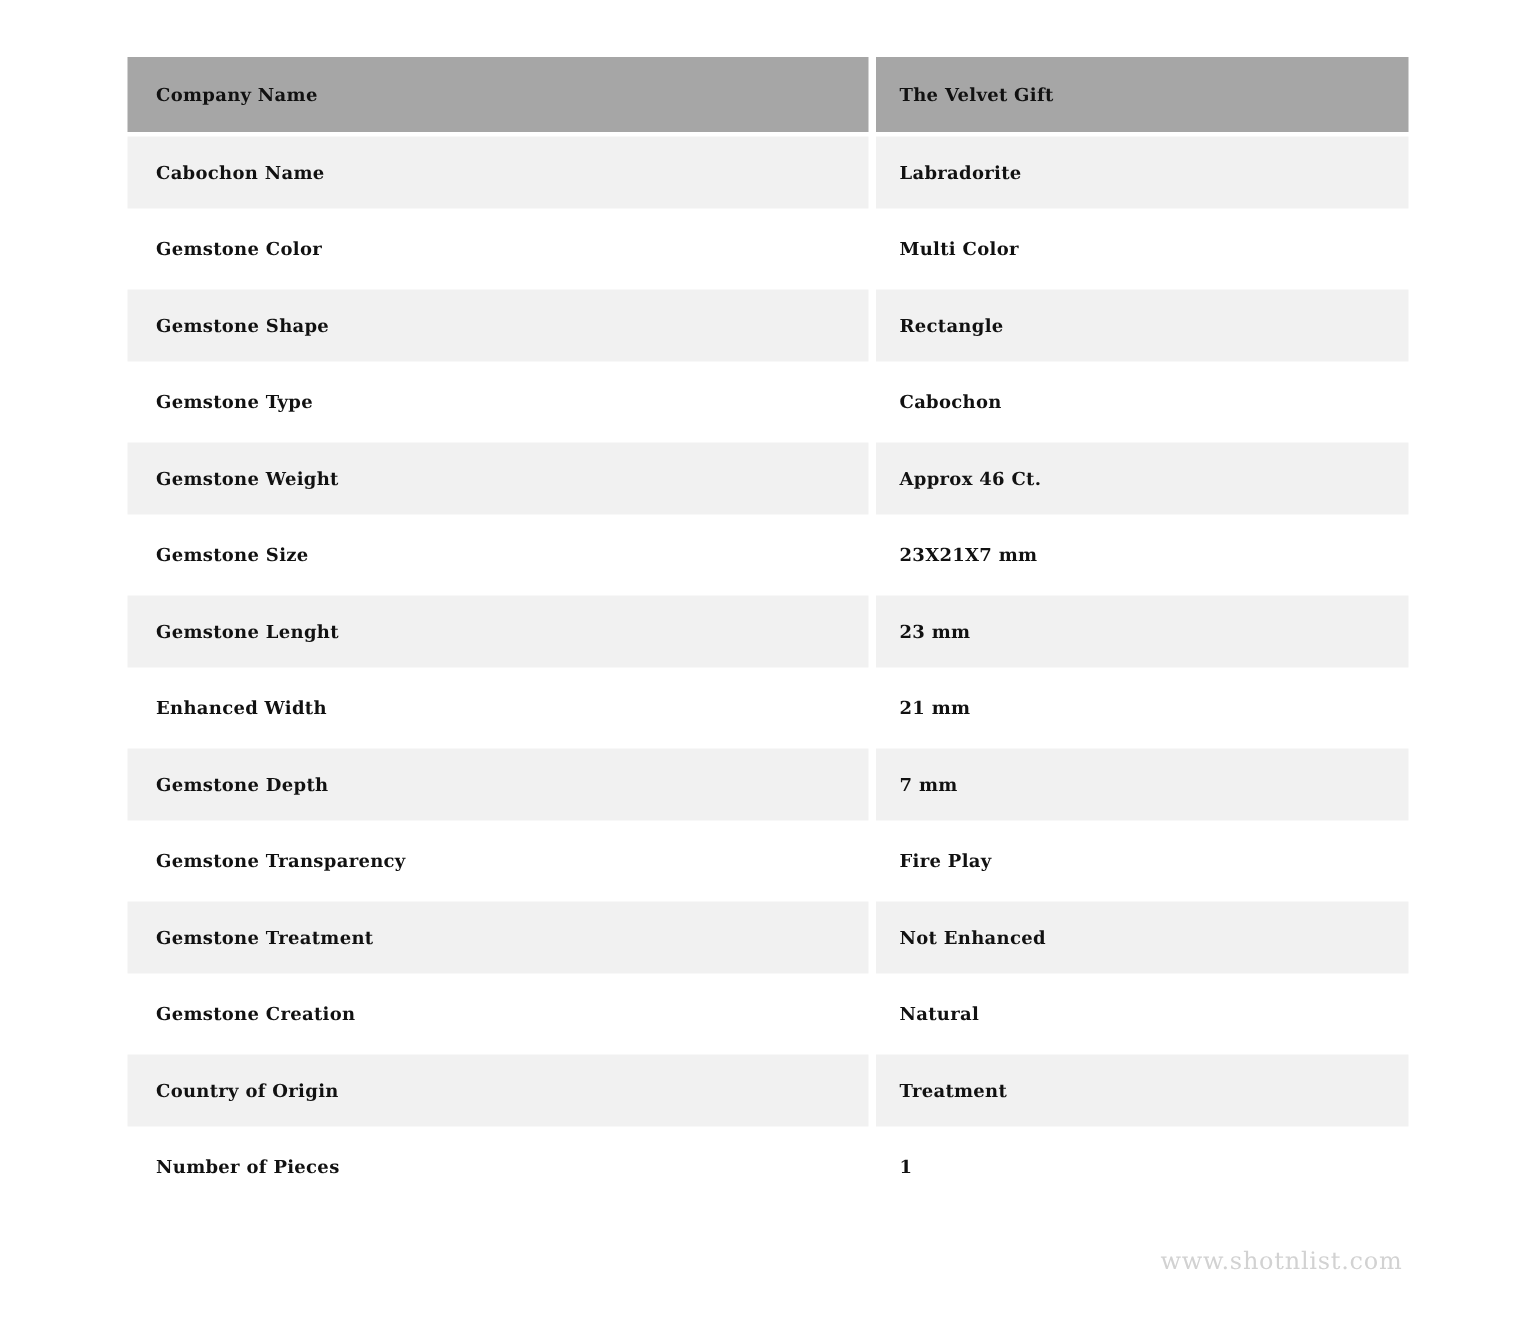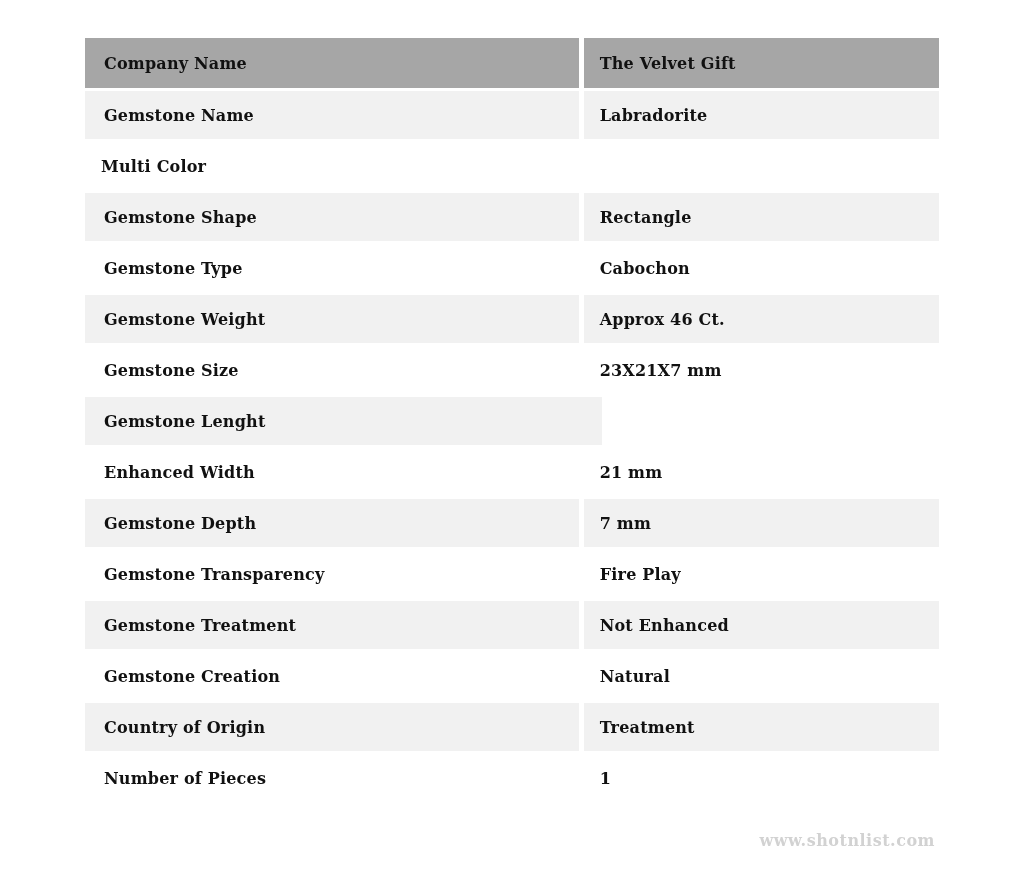--- a/index.html
+++ b/index.html
@@ -22,21 +22,21 @@
   }
   .row {
     display: flex;
     gap: 5px;
     margin-bottom: 3px;
   }
   .cell {
     display: flex;
     align-items: center;
     height: 48px;
-    font-size: 16px;
+    font-size: 12px;
     font-weight: bold;
     color: var(--text-color, #111111);
     letter-spacing: 0.2px;
     white-space: nowrap;
     overflow: hidden;
   }
   .cell.label {
     width: 517px;
     padding-left: 19px;
     box-sizing: border-box;
@@ -54,60 +54,62 @@
     background: var(--row-alt-bg, #f1f1f1);
   }
   .row.plain .cell {
     background: var(--row-bg, #ffffff);
   }
   .watermark {
     position: absolute;
     right: 89px;
     top: 831px;
     font-size: 16px;
-    font-weight: bold;
+    font-weight: normal;
     letter-spacing: 0.5px;
     color: var(--watermark-color, #d2d2d2);
     margin-left: 44px;
   }
 </style>
 </head>
 <body>
 
 <div class="spec-table">
   <div class="row header">
     <div class="cell label">Company Name</div>
     <div class="cell value">The Velvet Gift</div>
   </div>
 
 <div class="row alt">
-      <div class="cell label">Gemstone Name</div>
+      <div class="cell label">Cabochon Name</div>
       <div class="cell value">Labradorite</div>
     </div>
     <div class="row plain">
+      <div class="cell label">Gemstone Color</div>
       <div class="cell value">Multi Color</div>
     </div>
     <div class="row alt">
       <div class="cell label">Gemstone Shape</div>
       <div class="cell value">Rectangle</div>
     </div>
     <div class="row plain">
       <div class="cell label">Gemstone Type</div>
       <div class="cell value">Cabochon</div>
     </div>
     <div class="row alt">
       <div class="cell label">Gemstone Weight</div>
       <div class="cell value">Approx 46 Ct.</div>
     </div>
     <div class="row plain">
       <div class="cell label">Gemstone Size</div>
       <div class="cell value">23X21X7 mm</div>
     </div>
     <div class="row alt">
       <div class="cell label">Gemstone Lenght</div>
+      <div class="cell value">23 mm</div>
     </div>
     <div class="row plain">
       <div class="cell label">Enhanced Width</div>
       <div class="cell value">21 mm</div>
     </div>
     <div class="row alt">
       <div class="cell label">Gemstone Depth</div>
       <div class="cell value">7 mm</div>
     </div>
     <div class="row plain">

